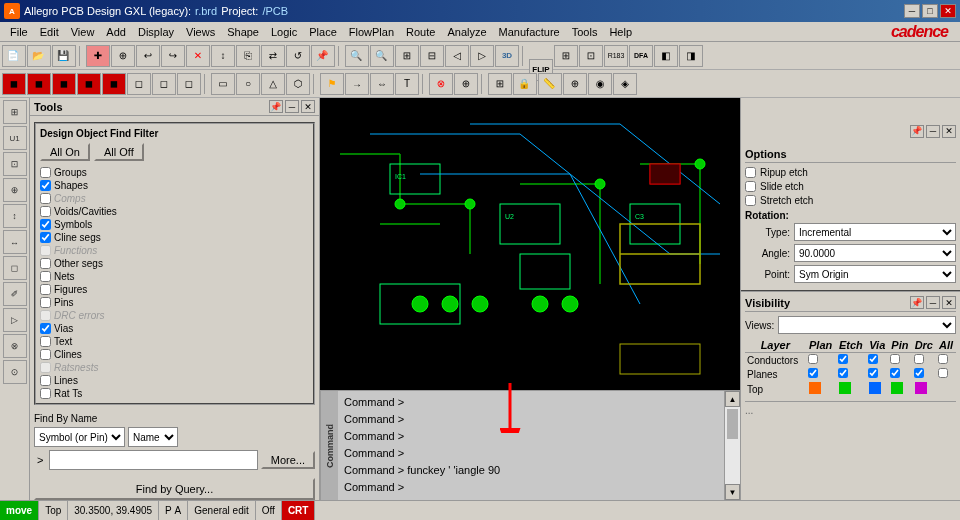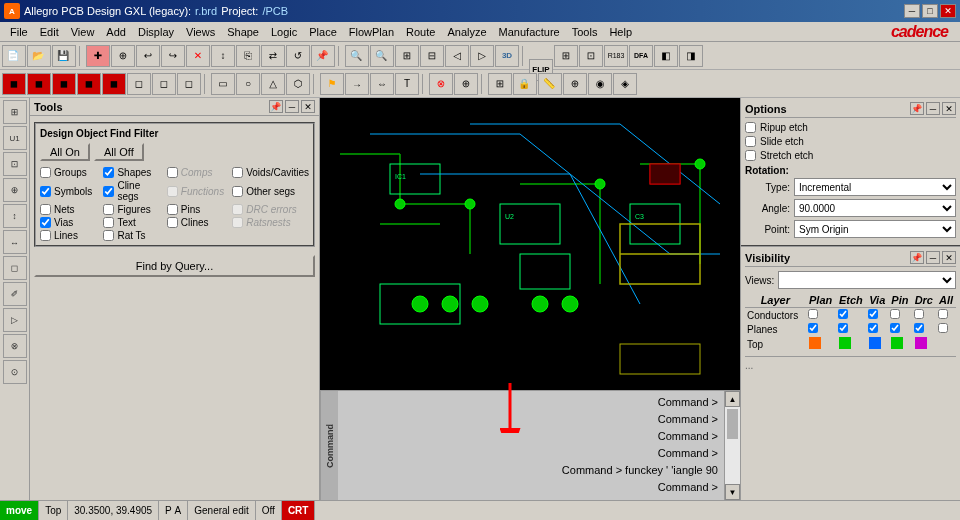--- a/index.html
+++ b/index.html
@@ -114,21 +114,21 @@
     .filter-btn {
       padding: 1px 8px;
       background: #d4d0c8;
       border: 2px outset #d4d0c8;
       font-size: 11px;
       cursor: pointer;
     }
 
     .filter-grid {
       display: grid;
-      grid-template-columns: 1fr 1fr 1fr 1fr;
+      grid-template-columns: 1fr;
       gap: 2px 8px;
     }
     .filter-item { display: flex; align-items: center; gap: 3px; font-size: 10px; }
     .filter-item input[type=checkbox] { width: 11px; height: 11px; margin: 0; }
     .filter-label { color: #000; }
     .filter-label.disabled { color: #999; font-style: italic; }
 
     
     .find-by-name { margin-top: 4px; }
     .find-by-name-label { font-size: 10px; margin-bottom: 3px; }
@@ -211,21 +211,20 @@
     .scroll-track { flex: 1; background: #e8e8e8; }
     .scroll-thumb { height: 30px; background: #b0b0b0; margin: 2px; }
 
     .command-line {
       height: 17px;
       display: flex;
       align-items: center;
       font-size: 11px;
       color: #000;
       padding: 0 2px;
-      justify-content: flex-end;
     }
 
     
     .right-panels {
       width: 220px;
       background: #d4d0c8;
       border-left: 1px solid #999;
       display: flex;
       flex-direction: column;
     }
@@ -235,21 +234,21 @@
       border-bottom: 2px groove #999;
     }
     .options-title-bar {
       display: flex;
       align-items: center;
       justify-content: space-between;
       border-bottom: 1px solid #999;
       padding-bottom: 2px;
       margin-bottom: 4px;
     }
-    .options-title { font-size: 11px; font-weight: bold; }
+    .options-title { font-size: 11px; font-weight: bold; margin-top: 46px; }
 
     .option-row { display: flex; align-items: center; gap: 4px; margin-bottom: 3px; font-size: 10px; }
     .option-row input[type=checkbox] { width: 11px; height: 11px; margin: 0; }
 
     .option-field { display: flex; align-items: center; gap: 4px; margin-bottom: 3px; font-size: 10px; }
     .option-label { width: 45px; text-align: right; }
     .option-select { height: 18px; font-size: 10px; border: 1px solid #888; background: white; flex: 1; }
 
     .rotation-label { font-size: 10px; font-weight: bold; margin: 4px 0 2px 0; }
 
@@ -495,20 +494,36 @@
           <input type="checkbox" style="">
           <span class="filter-label">Lines</span>
         </div>
         <div class="filter-item">
           <input type="checkbox" style="">
           <span class="filter-label">Rat Ts</span>
         </div>
       </div>
     </div>
 
+    <div class="find-by-name">
+      <div class="find-by-name-label">Find By Name</div>
+      <div class="find-by-name-row">
+        <select class="find-select">
+          <option>Symbol (or Pin)</option>
+        </select>
+        <select class="find-select" style="width:50px;">
+          <option>Name</option>
+        </select>
+      </div>
+      <div class="find-by-name-row" style="margin-top:3px;">
+        <span style="font-size:11px;padding:0 3px;">&gt;</span>
+        <input class="find-input" type="text" value="" style="">
+        <button class="more-btn">More...</button>
+      </div>
+    </div>
 
     <button class="query-btn">Find by Query...</button>
   </div>
 
   <div class="pcb-area">
     <svg class="pcb-svg" viewBox="0 0 420 280" xmlns="http://www.w3.org/2000/svg">
 
       <rect width="420" height="280" fill="#000"></rect>
 
       <g stroke="#00aa00" stroke-width="1.5" fill="none">

